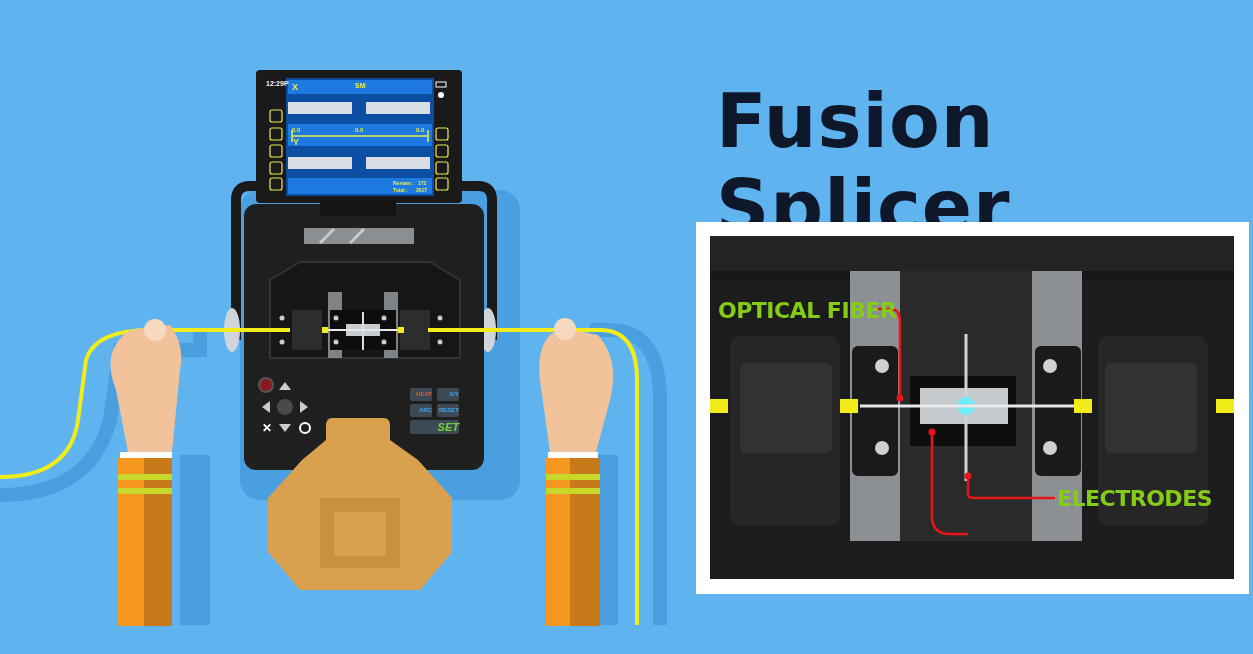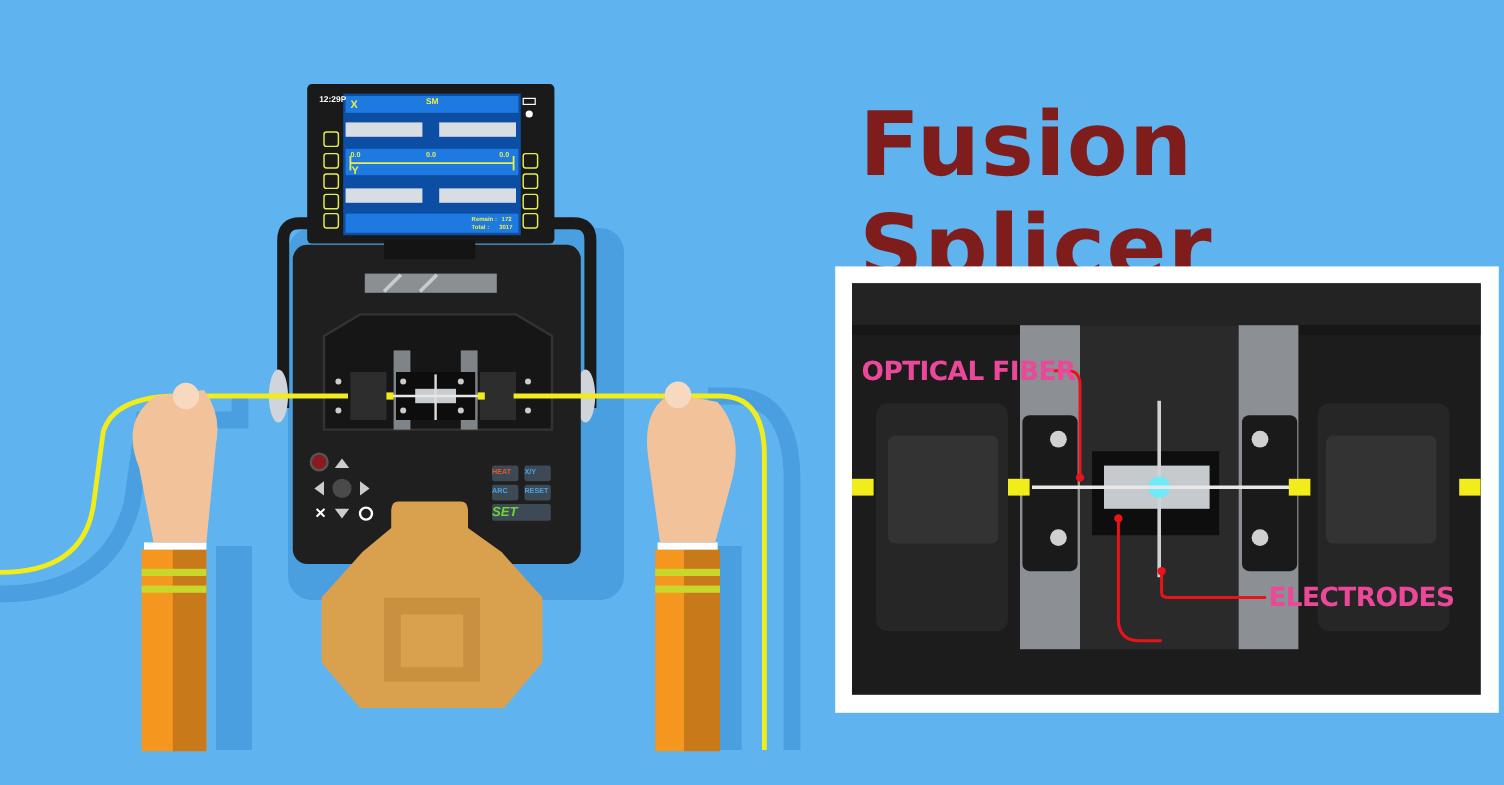--- a/index.html
+++ b/index.html
@@ -1,23 +1,23 @@
 <!DOCTYPE html>
 <html><head>
 <meta charset="utf-8">
 <style>
   html,body{margin:0;padding:0;}
   body{width:1253px;height:654px;background:#5fb4f0;position:relative;overflow:hidden;font-family:"Liberation Sans",sans-serif;}
   .abs{position:absolute;}
-  .title{left:716px;top:78px;font-size:74px;font-weight:bold;color:#7f1d1d;letter-spacing:1px;font-family:"DejaVu Sans",sans-serif;}
+  .title{left:716px;top:78px;font-size:74px;font-weight:bold;color:#0f172a;letter-spacing:1px;font-family:"DejaVu Sans",sans-serif;}
   .inset{left:696px;top:222px;width:553px;height:372px;background:#fff;}
   .inset-inner{left:14px;top:14px;width:524px;height:343px;background:#1c1c1c;overflow:hidden;position:absolute;}
-  .callout{position:absolute;color:#ec4899;font-weight:bold;font-size:22px;font-family:"DejaVu Sans",sans-serif;letter-spacing:-0.5px;white-space:nowrap;}
+  .callout{position:absolute;color:#84cc16;font-weight:bold;font-size:22px;font-family:"DejaVu Sans",sans-serif;letter-spacing:-0.5px;white-space:nowrap;}
   .scr-text{position:absolute;font-size:7px;color:#e7f04a;font-weight:bold;}
-  .btn{position:absolute;background:#3d4a55;border-radius:2px;font-size:6px;font-weight:bold;text-align:left;line-height:13px;}
+  .btn{position:absolute;background:#3d4a55;border-radius:2px;font-size:6px;font-weight:bold;text-align:right;line-height:13px;}
 </style>
 </head>
 <body>
 
 <div class="abs title">Fusion Splicer</div>
 
 <svg class="abs" style="left:0;top:0" width="700" height="654">
 
   <path d="M0 495 Q90 495 110 420 L120 350 L200 350 L200 330" stroke="#4a9fe0" stroke-width="14" fill="none"></path>
   <rect x="240" y="190" width="280" height="310" rx="20" fill="#4a9fe0"></rect>

